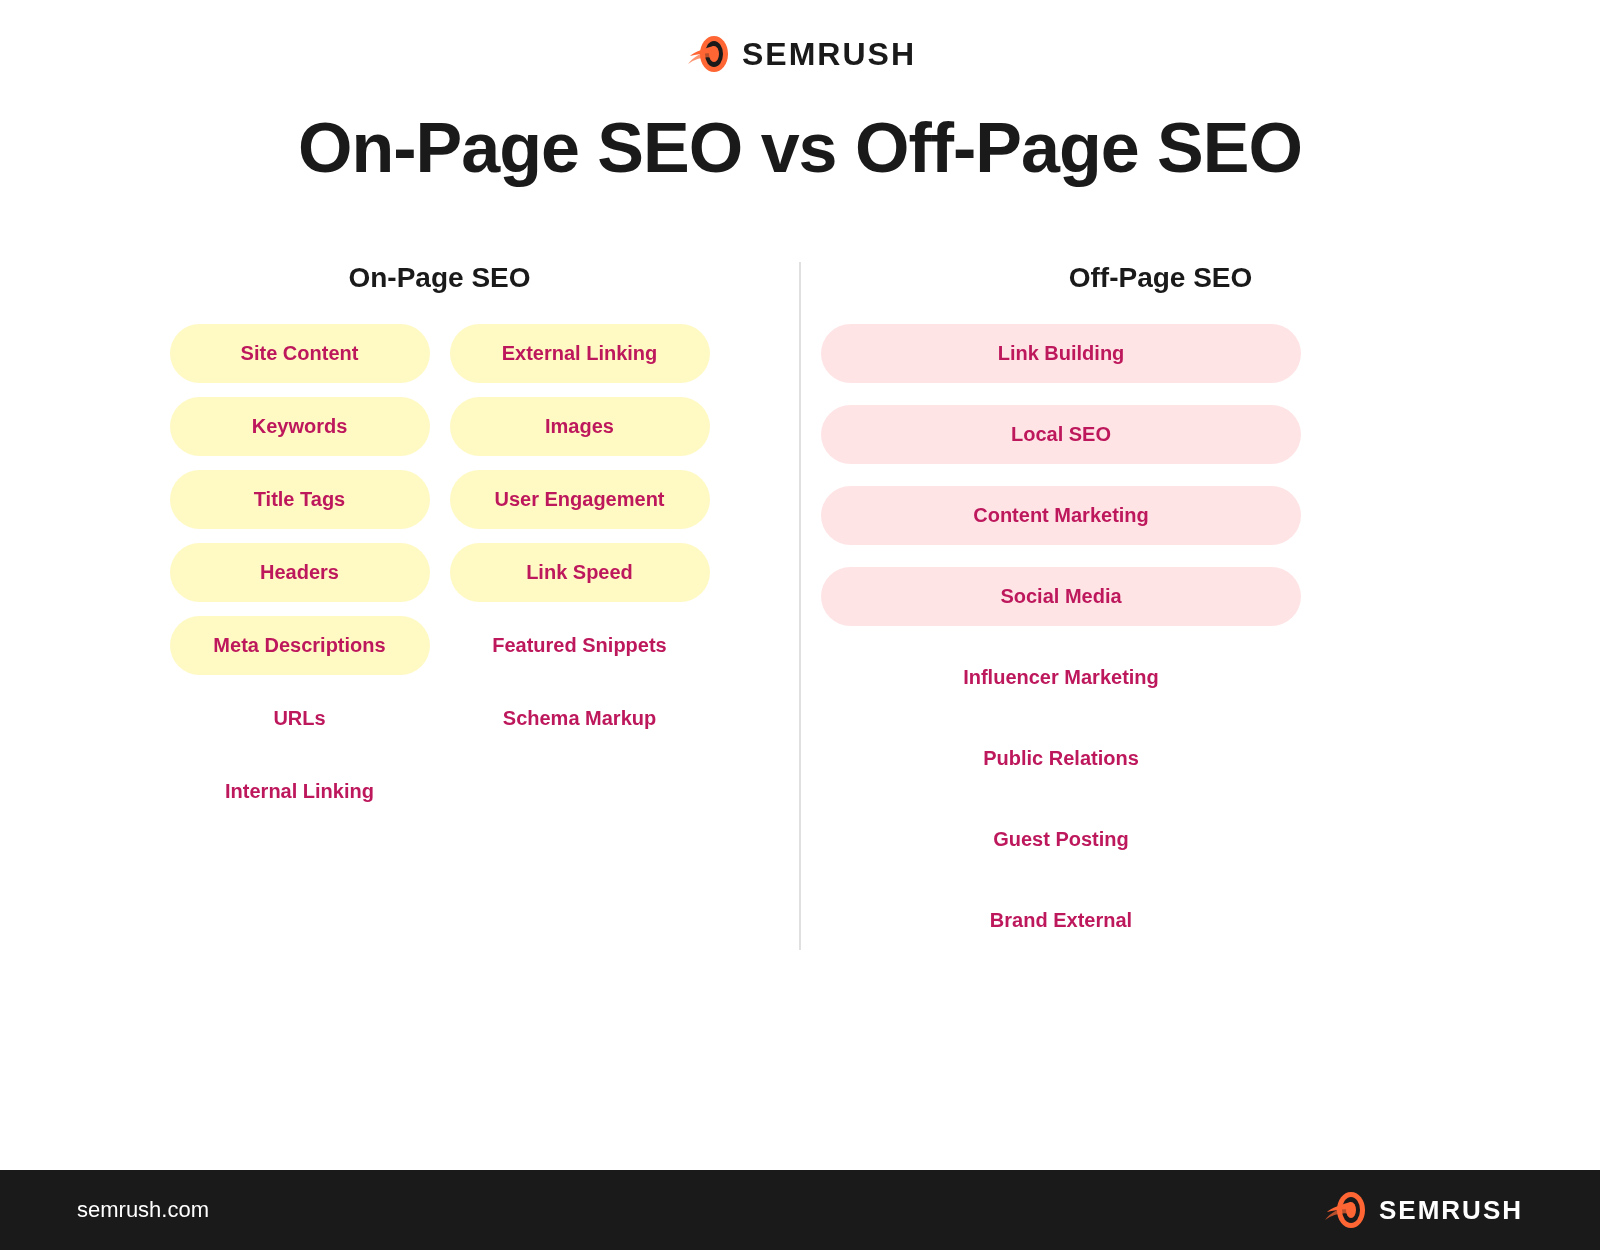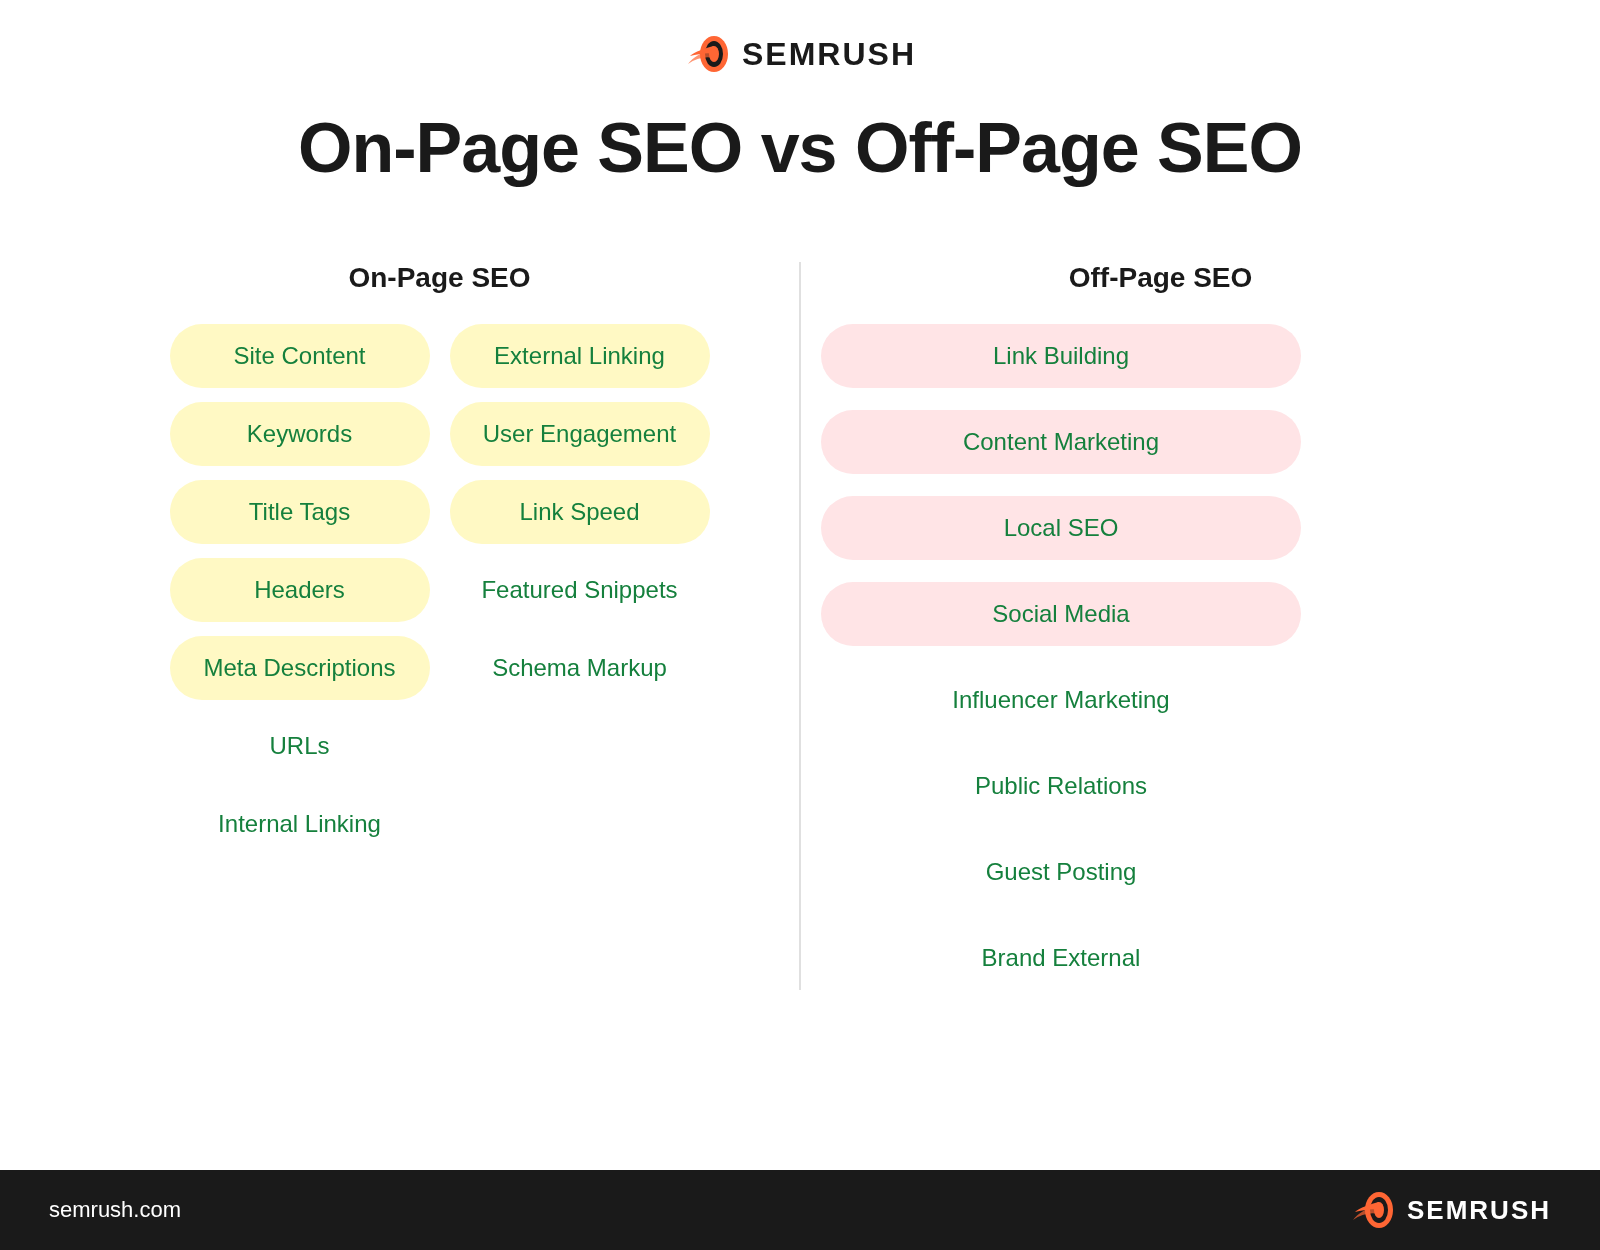--- a/index.html
+++ b/index.html
@@ -103,24 +103,24 @@
       flex-direction: column;
       gap: 22px;
       width: 100%;
       align-items: flex-start;
     }
 
     
     .pill {
       border-radius: 50px;
       padding: 18px 28px;
-      font-size: 24px;
+      font-size: 20px;
       text-align: center;
-      font-weight: 400;
-      color: #15803d;
+      font-weight: 700;
+      color: #be185d;
       width: 100%;
     }
 
     .pill-yellow {
       background-color: #FFF9C4;
     }
 
     .pill-pink {
       background-color: #FFE4E6;
     }
@@ -133,21 +133,21 @@
       max-width: 480px;
     }
 
     
     .footer {
       background: #1a1a1a;
       height: 80px;
       display: flex;
       align-items: center;
       justify-content: space-between;
-      padding: 0 49px;
+      padding: 0 77px;
     }
 
     .footer-url {
       color: #ffffff;
       font-size: 22px;
       font-weight: 400;
     }
 
     .footer-logo {
       display: flex;
@@ -198,36 +198,37 @@
           <div class="pill pill-yellow">Keywords</div>
           <div class="pill pill-yellow">Title Tags</div>
           <div class="pill pill-yellow">Headers</div>
           <div class="pill pill-yellow">Meta Descriptions</div>
           <div class="pill pill-plain">URLs</div>
           <div class="pill pill-plain">Internal Linking</div>
         </div>
 
         <div class="onpage-sub-col">
           <div class="pill pill-yellow">External Linking</div>
+          <div class="pill pill-yellow">Images</div>
           <div class="pill pill-yellow">User Engagement</div>
           <div class="pill pill-yellow">Link Speed</div>
           <div class="pill pill-plain">Featured Snippets</div>
           <div class="pill pill-plain">Schema Markup</div>
         </div>
       </div>
     </div>
 
     <div class="column-divider"></div>
 
     <div class="column">
       <div class="column-title">Off-Page SEO</div>
       <div class="offpage-col">
         <div class="pill pill-pink offpage-pill">Link Building</div>
+        <div class="pill pill-pink offpage-pill">Local SEO</div>
         <div class="pill pill-pink offpage-pill">Content Marketing</div>
-        <div class="pill pill-pink offpage-pill">Local SEO</div>
         <div class="pill pill-pink offpage-pill">Social Media</div>
         <div class="pill pill-plain offpage-pill">Influencer Marketing</div>
         <div class="pill pill-plain offpage-pill">Public Relations</div>
         <div class="pill pill-plain offpage-pill">Guest Posting</div>
         <div class="pill pill-plain offpage-pill">Brand External</div>
       </div>
     </div>
 
   </div>
 </div>

